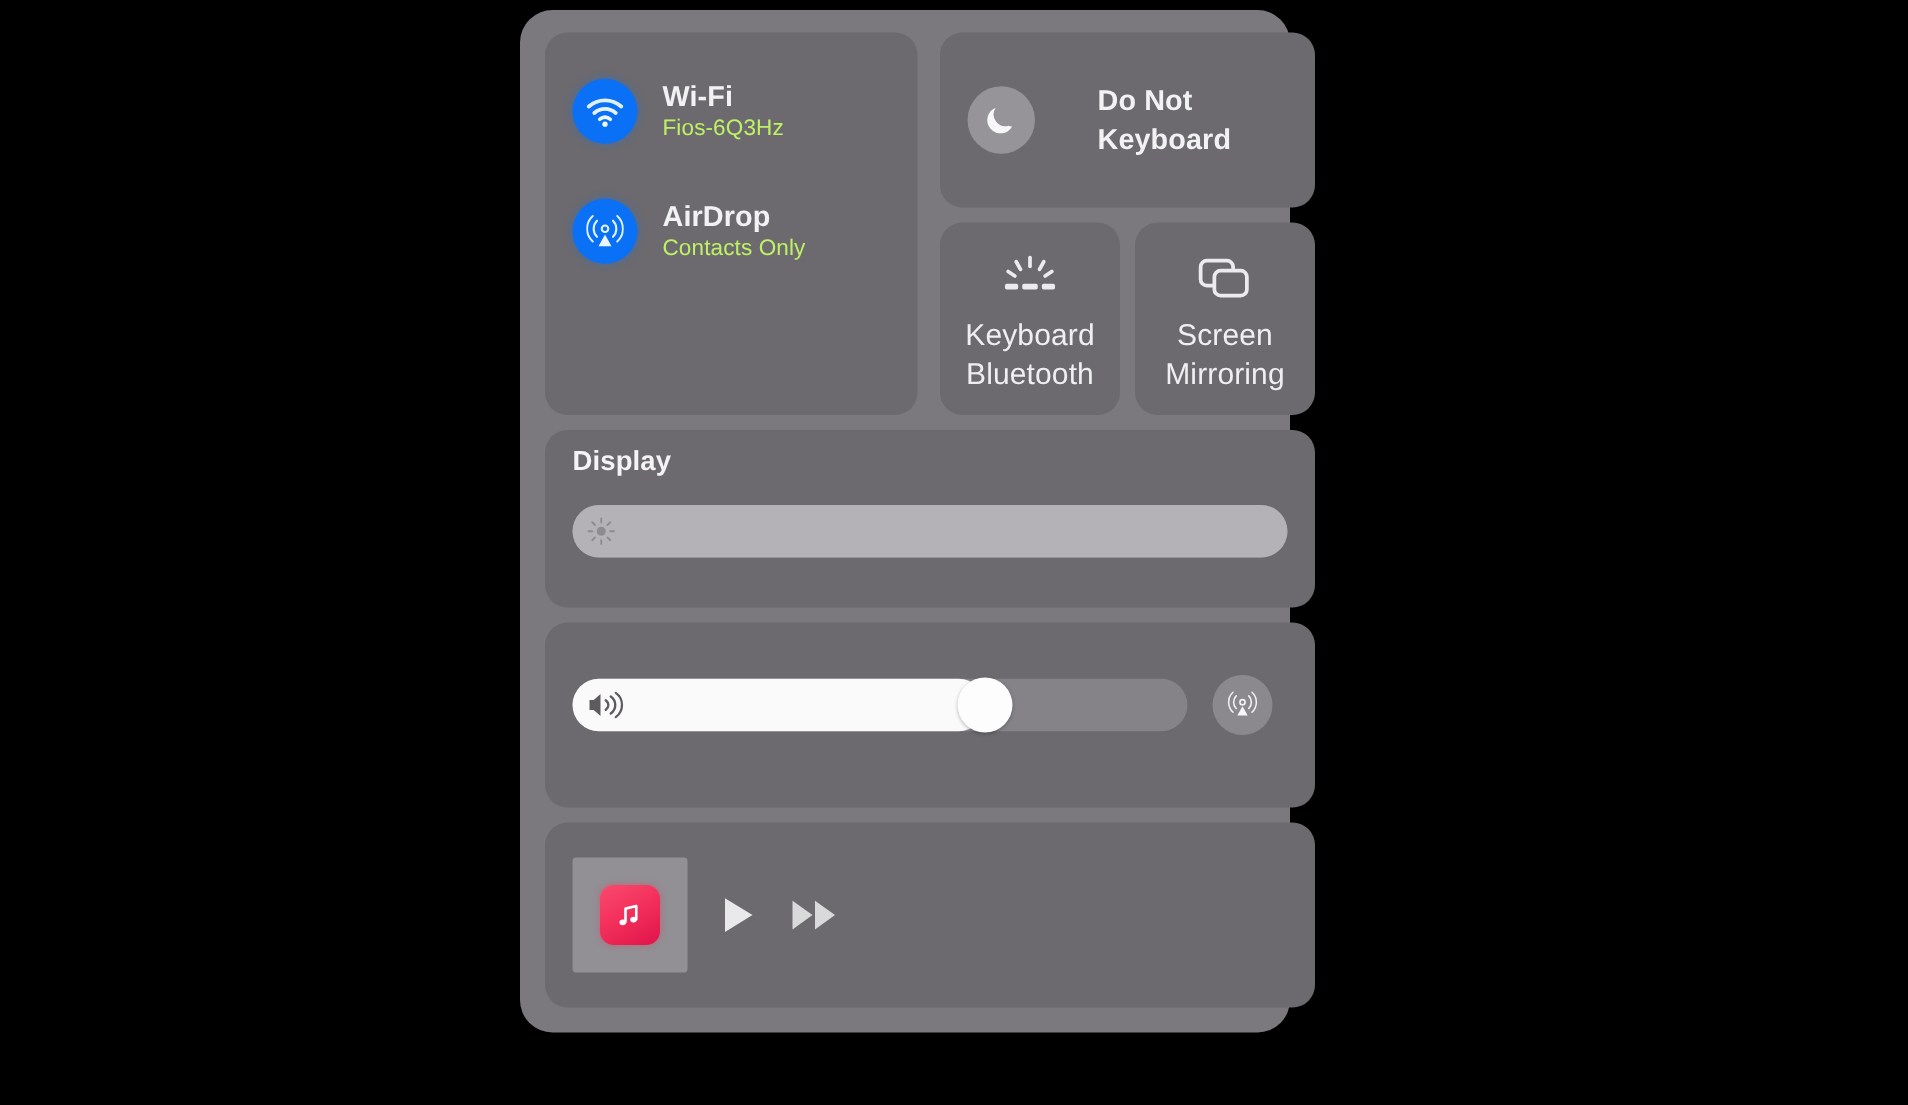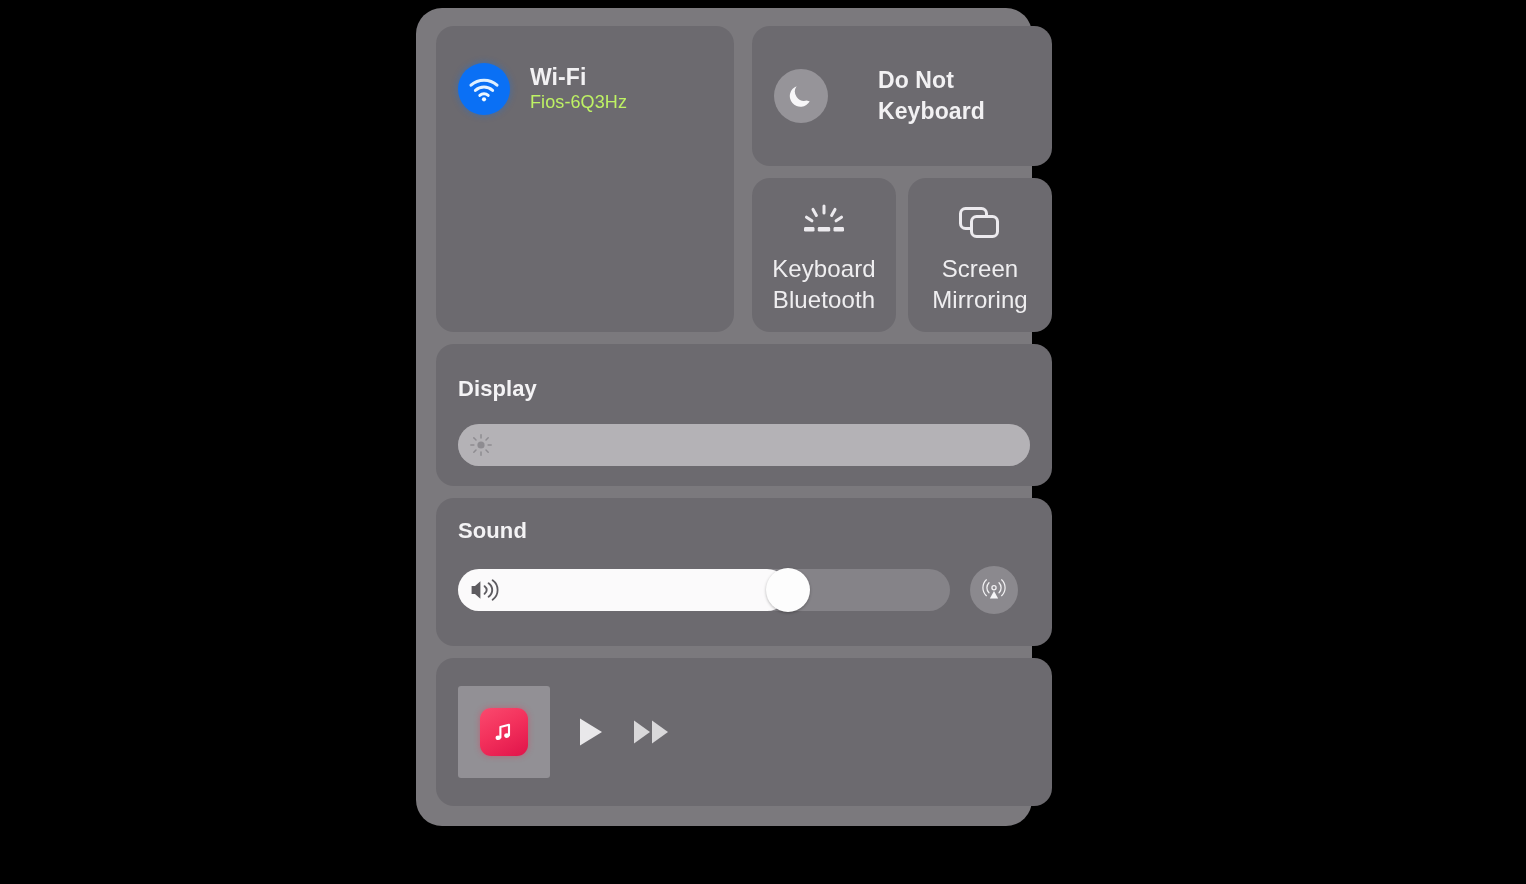--- a/index.html
+++ b/index.html
@@ -136,21 +136,21 @@
     letter-spacing: 0.1px;
     margin-top: 2px;
   }
 
   
   #display-card {
     left: 20px;
     top: 336px;
     width: 616px;
     height: 142px;
-    padding: 32px 22px 0 22px;
+    padding: 12px 22px 0 22px;
   }
   .section-title {
     color: #f4f3f5;
     font-size: 22px;
     font-weight: bold;
     letter-spacing: 0.1px;
   }
   .slider {
     position: relative;
     height: 42px;
@@ -289,20 +289,36 @@
           <circle cx="16" cy="23.3" r="2.1" fill="#f3fbff"></circle>
         </svg>
       </div>
       <div class="conn-text">
         <div class="conn-title">Wi-Fi</div>
         <div class="conn-sub">Fios-6Q3Hz</div>
       </div>
     </div>
 
 
+    <div class="conn-row">
+      <div class="conn-icon">
+        <svg width="30" height="30" viewBox="0 0 30 30" fill="none">
+          <circle cx="15" cy="13" r="2.6" stroke="#dff0ff" stroke-width="1.7"></circle>
+          <path d="M8.6 19.4a9 9 0 0 1 0-12.8" stroke="#dff0ff" stroke-width="1.7" stroke-linecap="round"></path>
+          <path d="M21.4 6.6a9 9 0 0 1 0 12.8" stroke="#dff0ff" stroke-width="1.7" stroke-linecap="round"></path>
+          <path d="M5.2 23.2a13.7 13.7 0 0 1 0-20.4" stroke="#dff0ff" stroke-width="1.6" stroke-linecap="round"></path>
+          <path d="M24.8 2.8a13.7 13.7 0 0 1 0 20.4" stroke="#dff0ff" stroke-width="1.6" stroke-linecap="round"></path>
+          <path d="M15 17.6l5.2 9.4H9.8z" fill="#eaf6ff"></path>
+        </svg>
+      </div>
+      <div class="conn-text">
+        <div class="conn-title">AirDrop</div>
+        <div class="conn-sub">Contacts Only</div>
+      </div>
+    </div>
   </div>
 
   <div class="card" id="dnd-card">
     <div class="dnd-icon">
       <svg width="30" height="30" viewBox="0 0 30 30">
         <path d="M20.8 19.6A9.4 9.4 0 0 1 10.6 5.2a10.6 10.6 0 1 0 13.1 15 9.4 9.4 0 0 1-2.9-.6z" fill="#f7f6f8"></path>
       </svg>
     </div>
     <div class="dnd-label">
       <div>Do Not</div>
@@ -358,21 +374,20 @@
               <path d="M17 17l2.2 2.2"></path>
             <path d="M19.2 4.8L17 7"></path>
               <path d="M7 17l-2.2 2.2"></path>
           </g>
         </svg>
       </div>
     </div>
   </div>
 
   <div class="card" id="sound-card">
-    <div class="section-title">Sound</div>
     <div id="sound-row">
       <div id="sound-slider">
         <div class="slider-fill" style="width: 67%;"></div>
         <div class="slider-glyph">
           <svg width="30" height="24" viewBox="0 0 30 24" fill="none">
             <path d="M11.4 3.2L6 8H2.6v8H6l5.4 4.8z" fill="#5d5b60"></path>
             <path d="M15.6 8.2c1.3 1 2.1 2.3 2.1 3.8s-.8 2.8-2.1 3.8" stroke="#5d5b60" stroke-width="1.9" stroke-linecap="round"></path>
             <path d="M19.6 5.2c2.2 1.6 3.6 4 3.6 6.8s-1.4 5.2-3.6 6.8" stroke="#5d5b60" stroke-width="1.9" stroke-linecap="round"></path>
             <path d="M23.6 2.3c3.1 2.2 5 5.7 5 9.7s-1.9 7.5-5 9.7" stroke="#5d5b60" stroke-width="1.8" stroke-linecap="round"></path>
           </svg>

